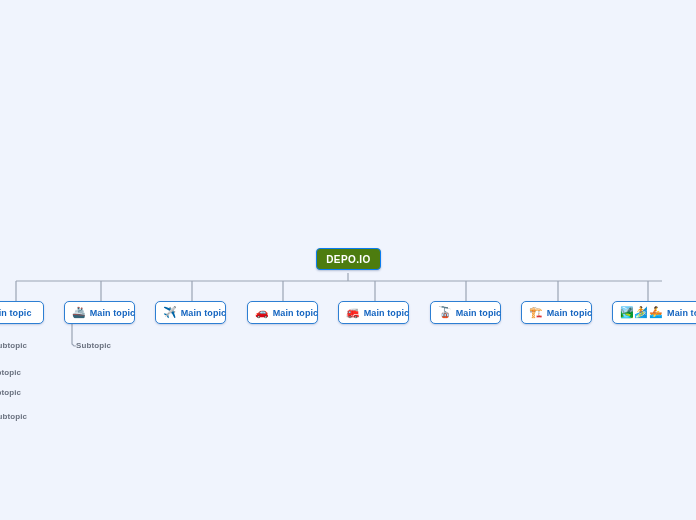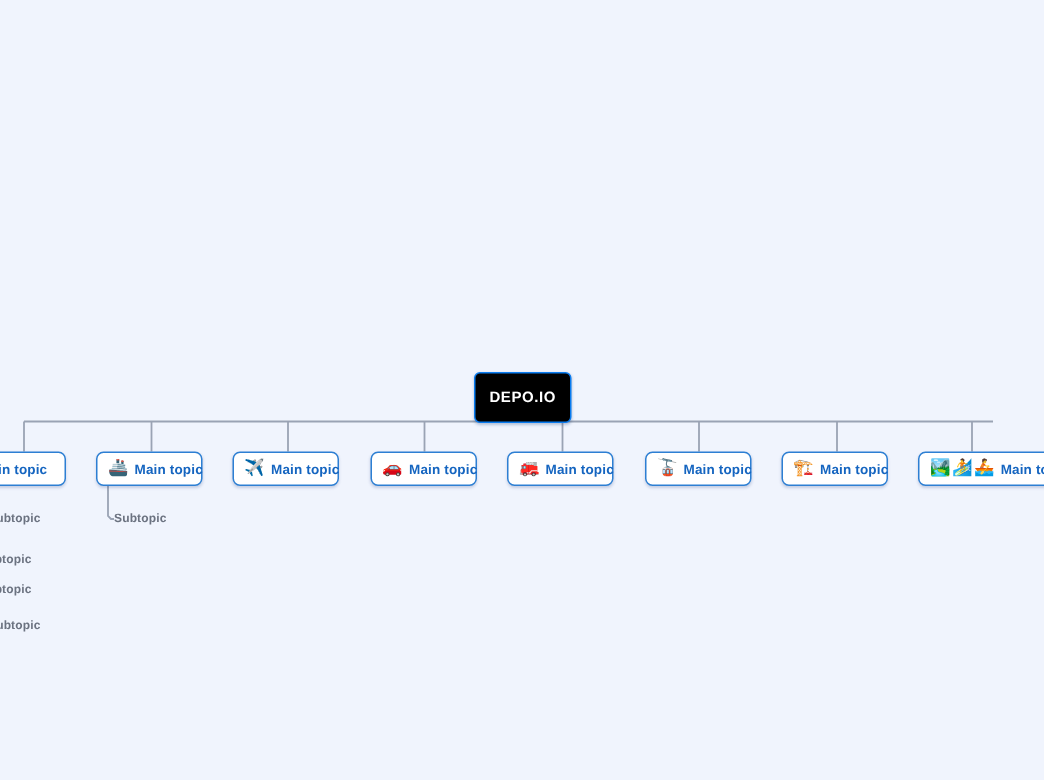--- a/index.html
+++ b/index.html
@@ -33,22 +33,22 @@
     height: 520px;
     pointer-events: none;
   }
 
   
   .root-node {
     position: absolute;
     left: 316px;
     top: 248px;
     width: 65px;
-    height: 34px;
-    background: #000000;
+    height: 22px;
+    background: #4d7c0f;
     border: 1px solid #0a7cf0;
     border-radius: 4px;
     box-shadow: 0 1px 2px rgba(30, 60, 120, 0.28);
     display: flex;
     align-items: center;
     justify-content: center;
     box-sizing: border-box;
   }
   .root-label {
     color: #ffffff;

